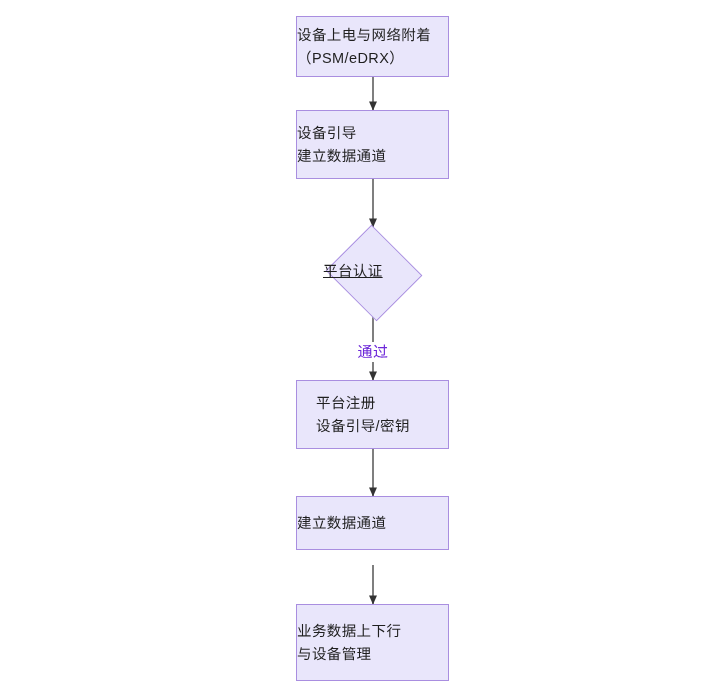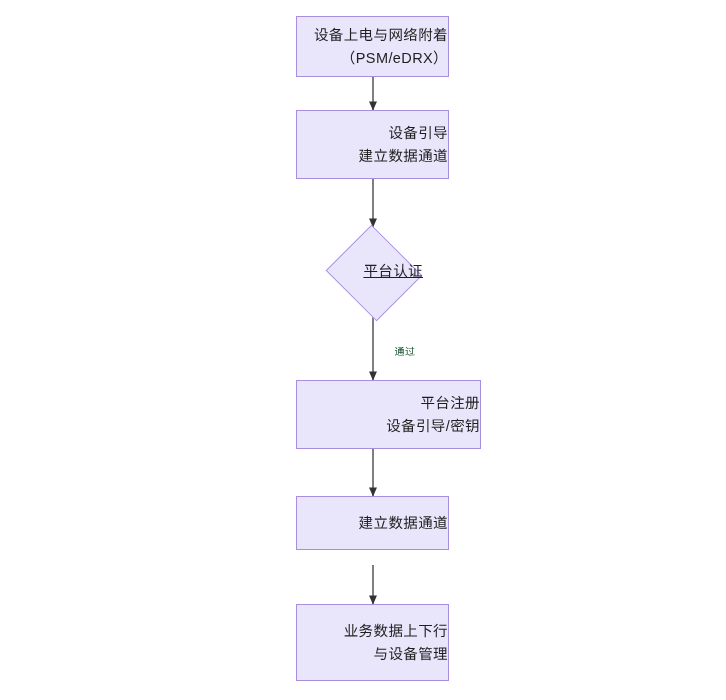--- a/index.html
+++ b/index.html
@@ -26,21 +26,21 @@
     top: 0;
     width: 726px;
     height: 700px;
     pointer-events: none;
   }
   .node {
     position: absolute;
     box-sizing: border-box;
     display: flex;
     flex-direction: column;
-    align-items: flex-end;
+    align-items: flex-start;
     justify-content: center;
     text-align: center;
     color: #1f1f1f;
     font-size: 14.5px;
     line-height: 1.55;
     letter-spacing: 0.4px;
   }
   .node.process {
     background: #e9e6fb;
     border: 1.3px solid #a98ee0;
@@ -63,28 +63,27 @@
     transform-origin: center center;
   }
   .node-text {
     position: relative;
     z-index: 2;
     white-space: nowrap;
   }
   .edge-label {
     position: absolute;
     background: #ffffff;
-    color: #14532d;
-    font-size: 10px;
+    color: #6d28d9;
+    font-size: 15px;
     line-height: 1.2;
     padding: 1px 3px;
     white-space: nowrap;
     transform: translate(-50%, -50%);
     letter-spacing: 0.4px;
-    margin-left: 32px;
   }
 </style>
 </head>
 <body>
 
 <div id="flow-canvas">
 
   <svg id="edge-layer" width="726" height="700" viewBox="0 0 726 700" xmlns="http://www.w3.org/2000/svg">
     <defs>
       <marker id="arrowhead" markerWidth="10" markerHeight="8" refX="8.6" refY="4" orient="auto" markerUnits="userSpaceOnUse">
@@ -106,21 +105,21 @@
         <div class="node-text">（PSM/eDRX）</div>
       </div>
       <div class="node process" style="left: 296px; top: 110px; width: 153px; height: 69px;">
         <div class="node-text">设备引导</div>
         <div class="node-text">建立数据通道</div>
       </div>
       <div class="node decision-wrap" style="left: 323px; top: 227px; width: 100px; height: 89px; text-decoration: underline;">
         <div class="diamond-shape"></div>
         <div class="node-text">平台认证</div>
       </div>
-      <div class="node process" style="left: 296px; top: 380px; width: 185px; height: 69px;">
+      <div class="node process" style="left: 296px; top: 380px; width: 153px; height: 69px; padding-left: 19px;">
         <div class="node-text">平台注册</div>
         <div class="node-text">设备引导/密钥</div>
       </div>
       <div class="node process" style="left: 296px; top: 496px; width: 153px; height: 54px;">
         <div class="node-text">建立数据通道</div>
       </div>
       <div class="node process" style="left: 296px; top: 604px; width: 153px; height: 77px;">
         <div class="node-text">业务数据上下行</div>
         <div class="node-text">与设备管理</div>
       </div>

